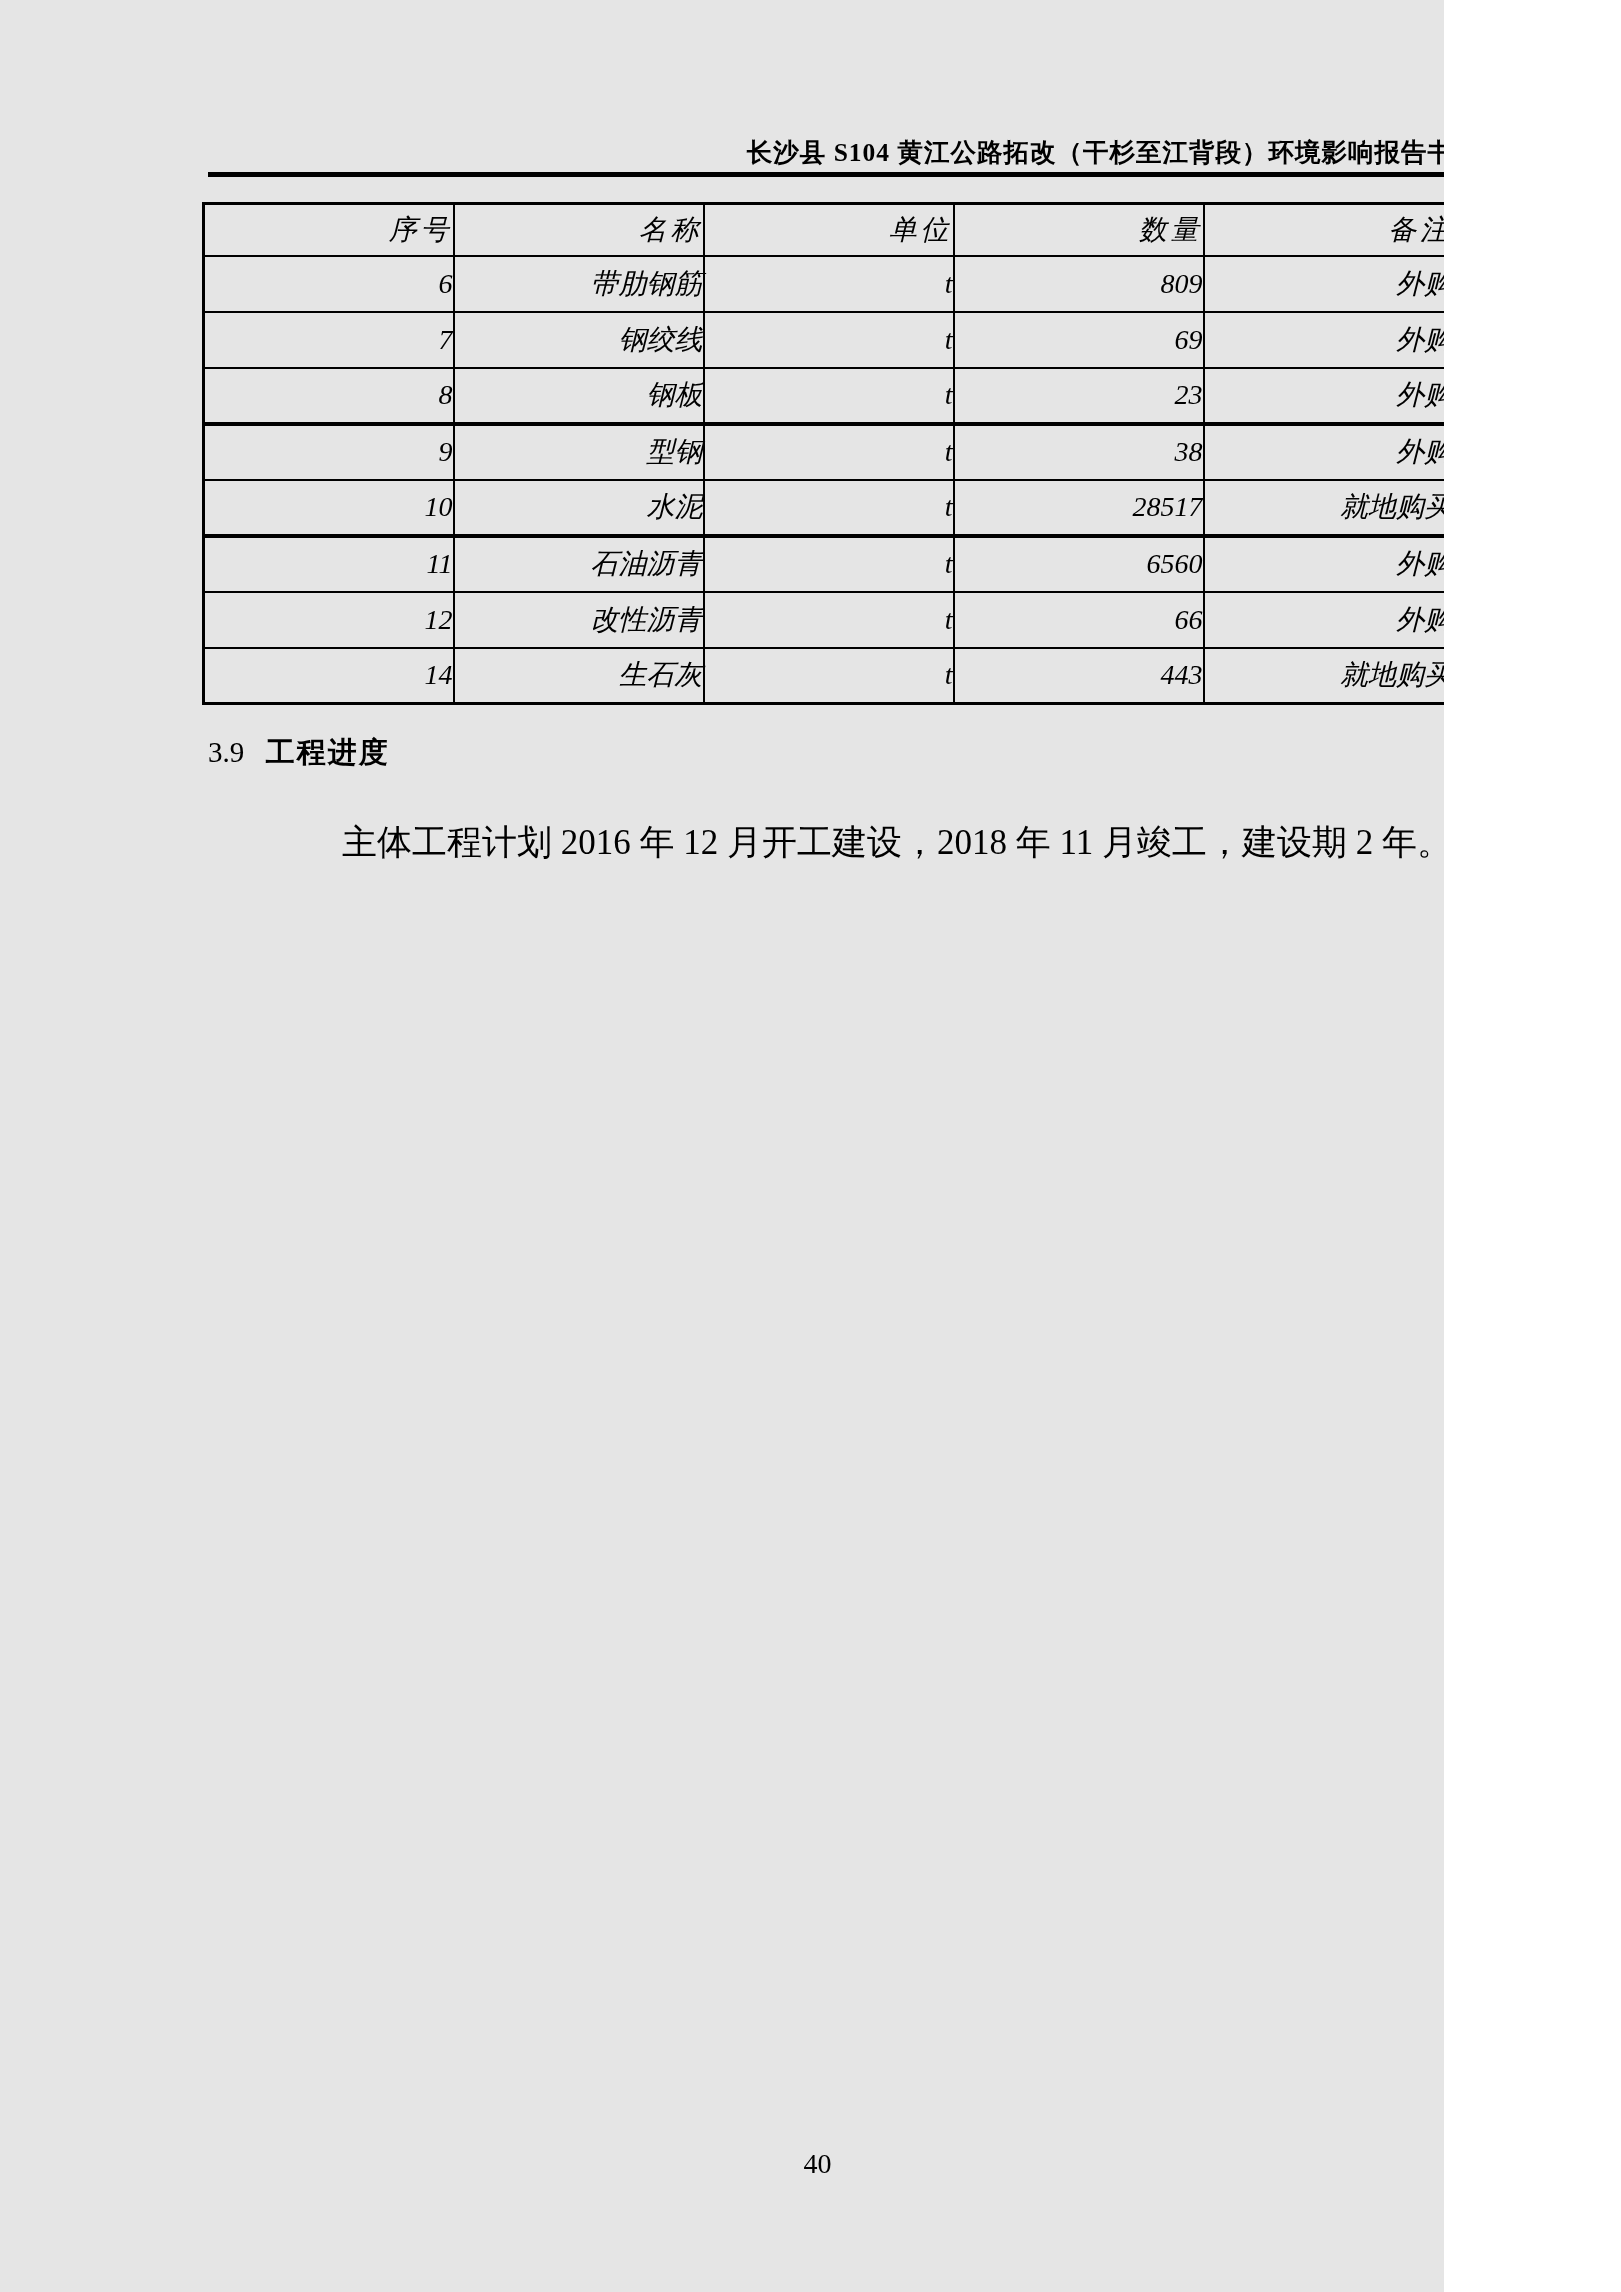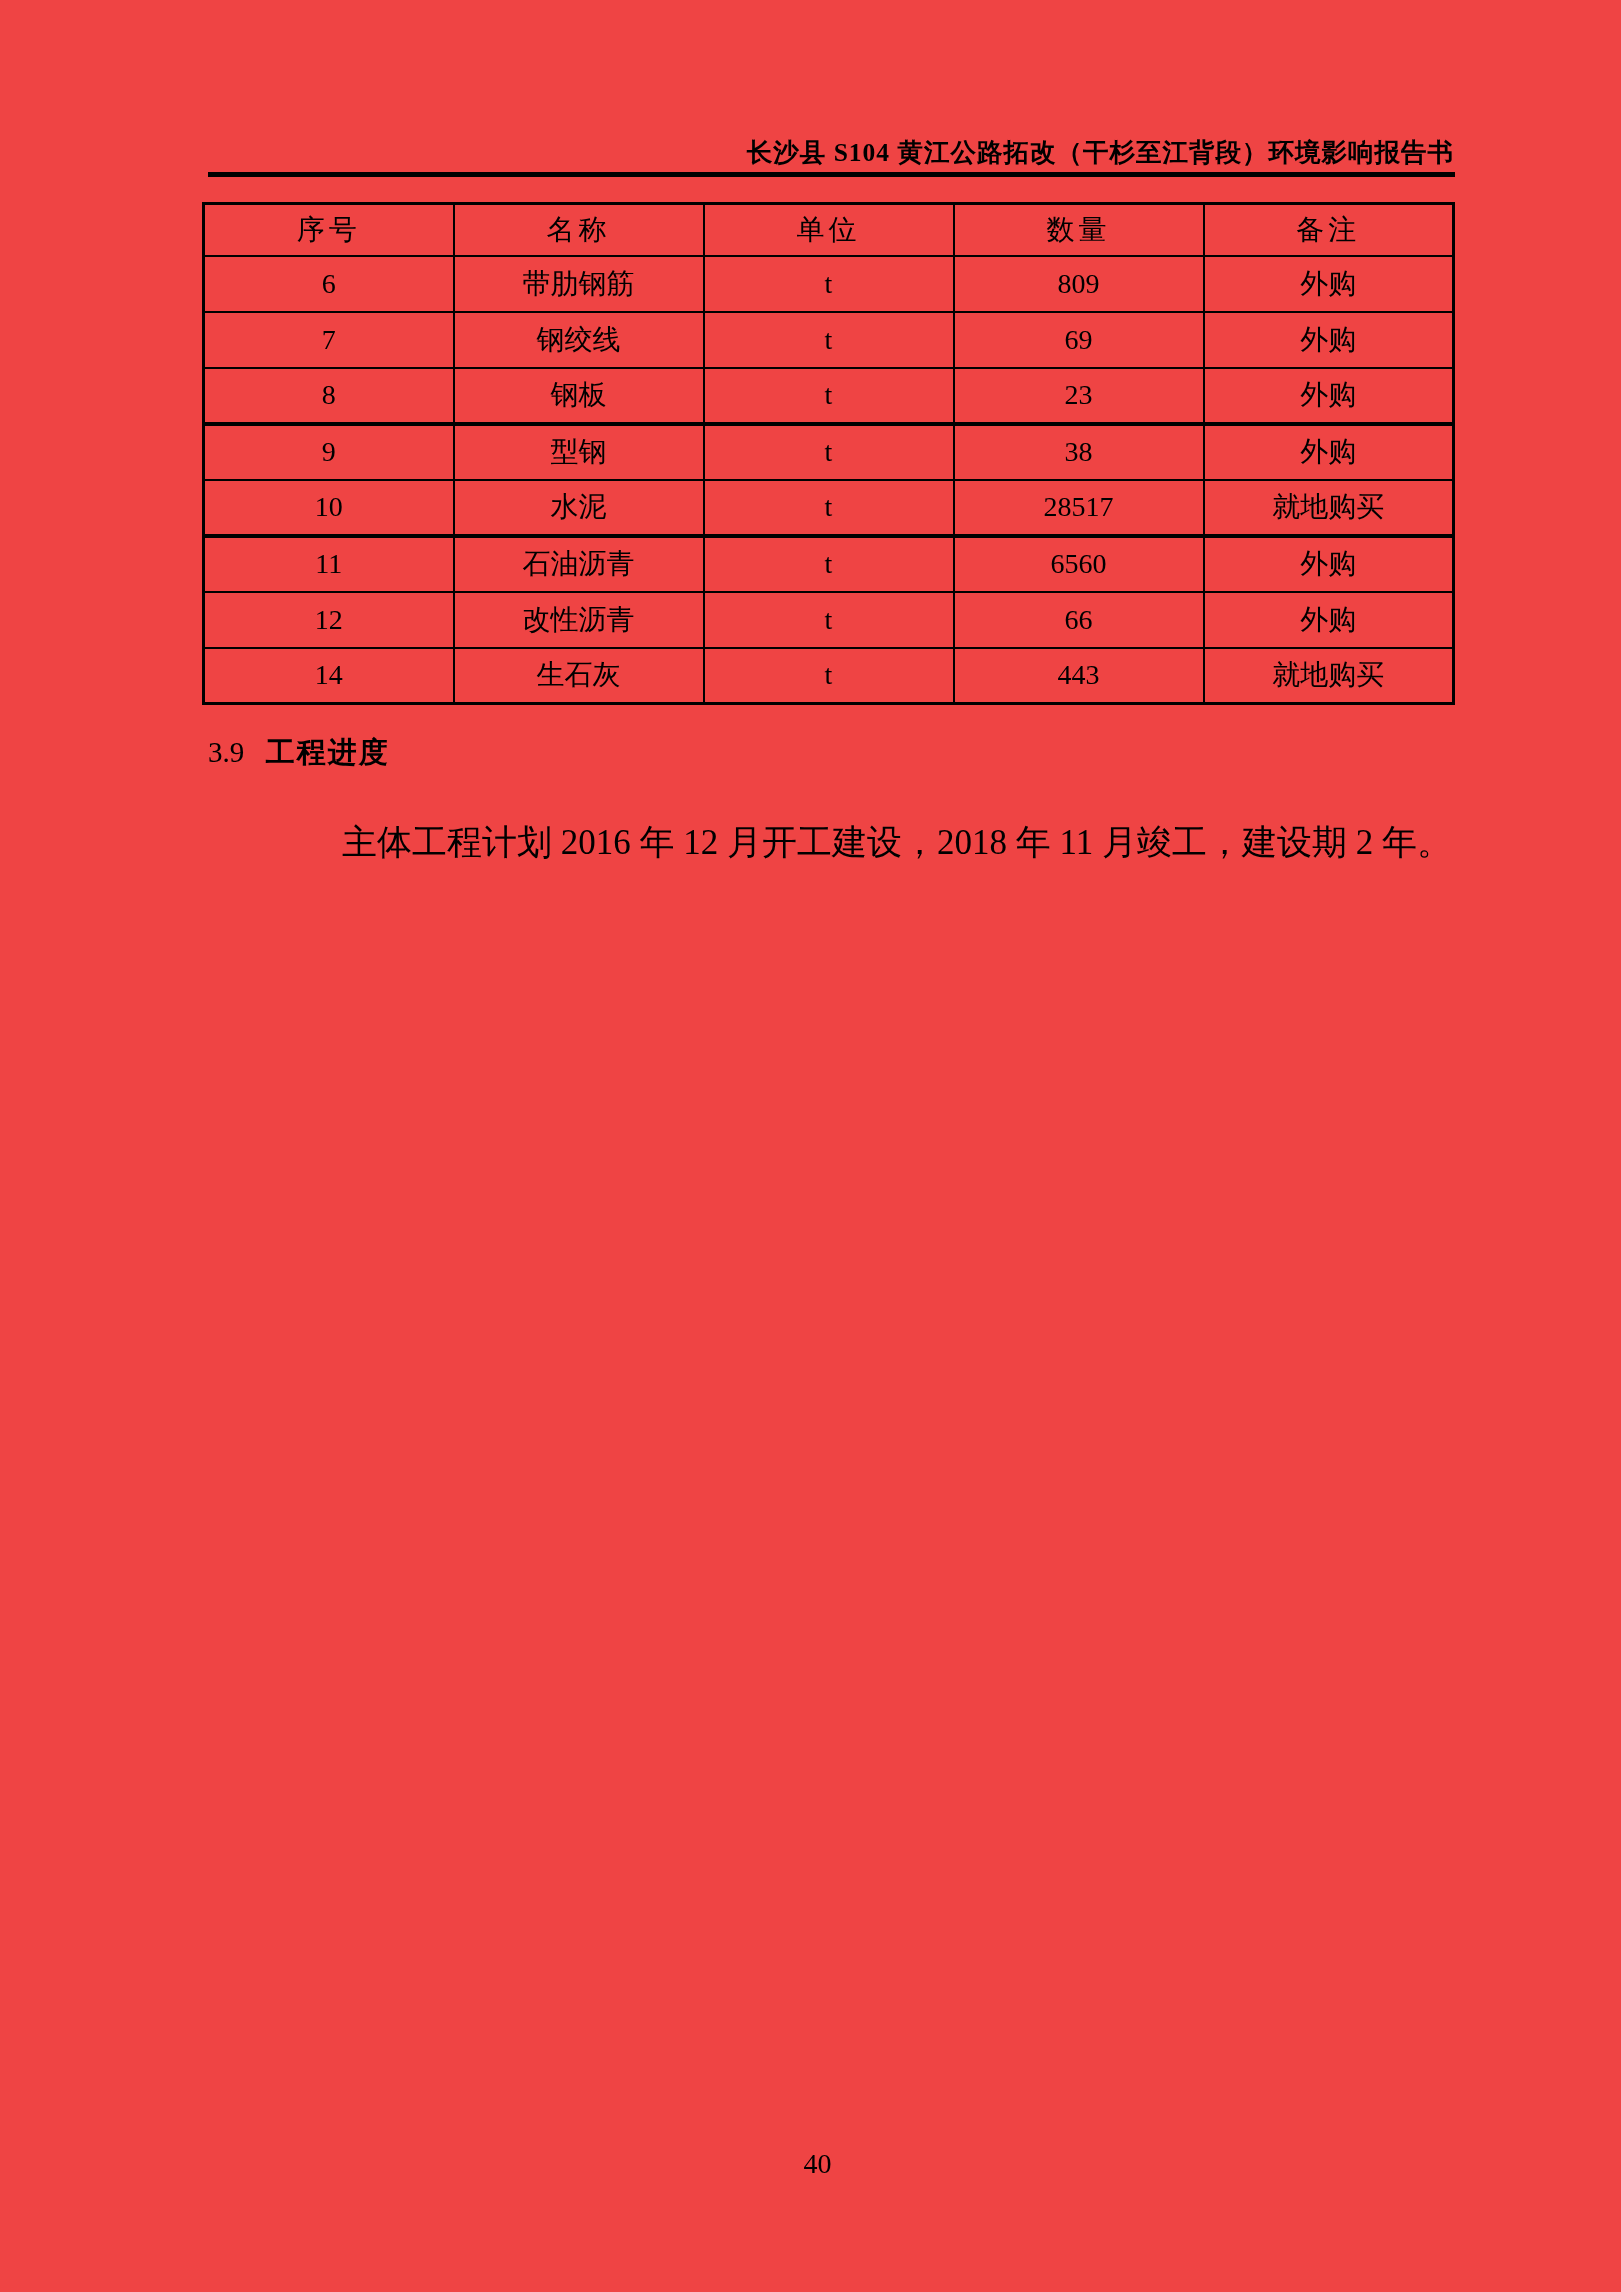--- a/index.html
+++ b/index.html
@@ -2,23 +2,23 @@
 <html><head>
 <meta charset="utf-8">
 <style>
   html, body {
     margin: 0;
     padding: 0;
     background: #ffffff;
   }
   .page {
     position: relative;
-    width: 1621px;
+    width: 1444px;
     height: 2293px;
-    background: #ef4444;
+    background: #e5e5e5;
     color: #000000;
     font-family: "Liberation Serif", "DejaVu Serif", serif;
     overflow: hidden;
   }
 
   
   .running-head {
     position: absolute;
     left: 208px;
     top: 135px;
@@ -47,26 +47,27 @@
   }
   table.materials {
     width: 100%;
     border-collapse: collapse;
     table-layout: fixed;
     border: 3.9px solid #000000;
   }
   table.materials th,
   table.materials td {
     border: 2px solid #000000;
-    text-align: center;
+    text-align: right;
     vertical-align: middle;
     font-size: 28px;
     font-weight: normal;
     padding: 0;
     font-family: "Liberation Serif", "DejaVu Serif", serif;
+    font-style: italic;
   }
   table.materials thead tr { height: 52px; }
   table.materials tbody tr { height: 56px; }
   table.materials thead th { letter-spacing: 3.9px; }
   table.materials tbody tr.thick-bottom td { border-bottom-width: 4.9px; }
 
   
   .section-heading {
     position: absolute;
     left: 208px;

